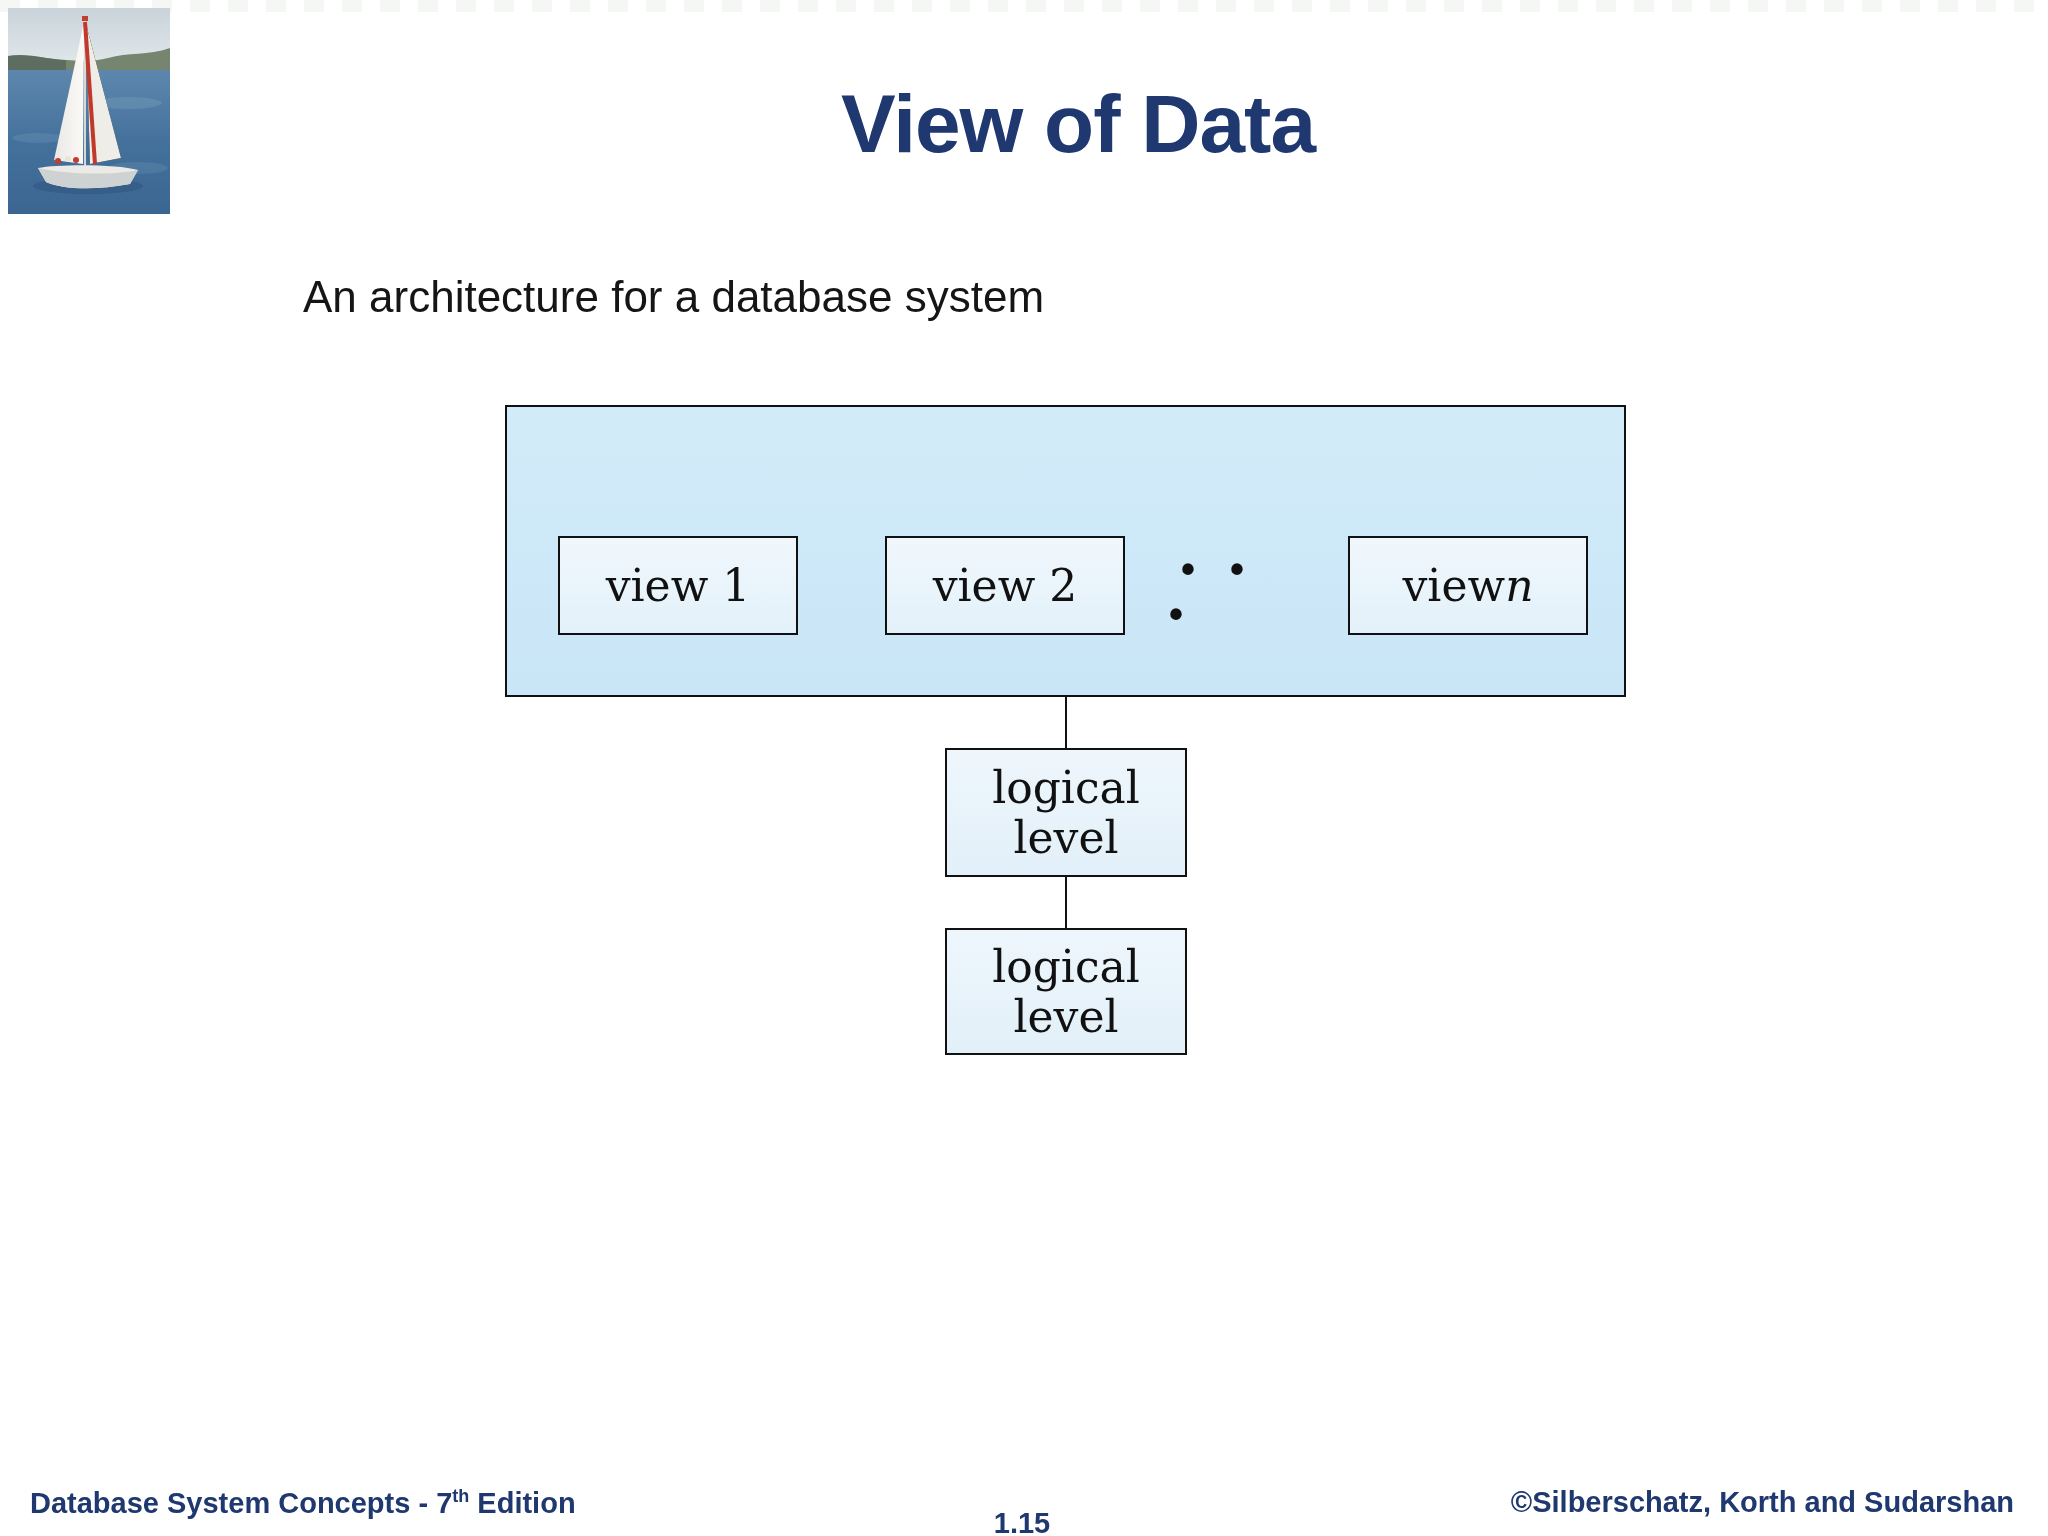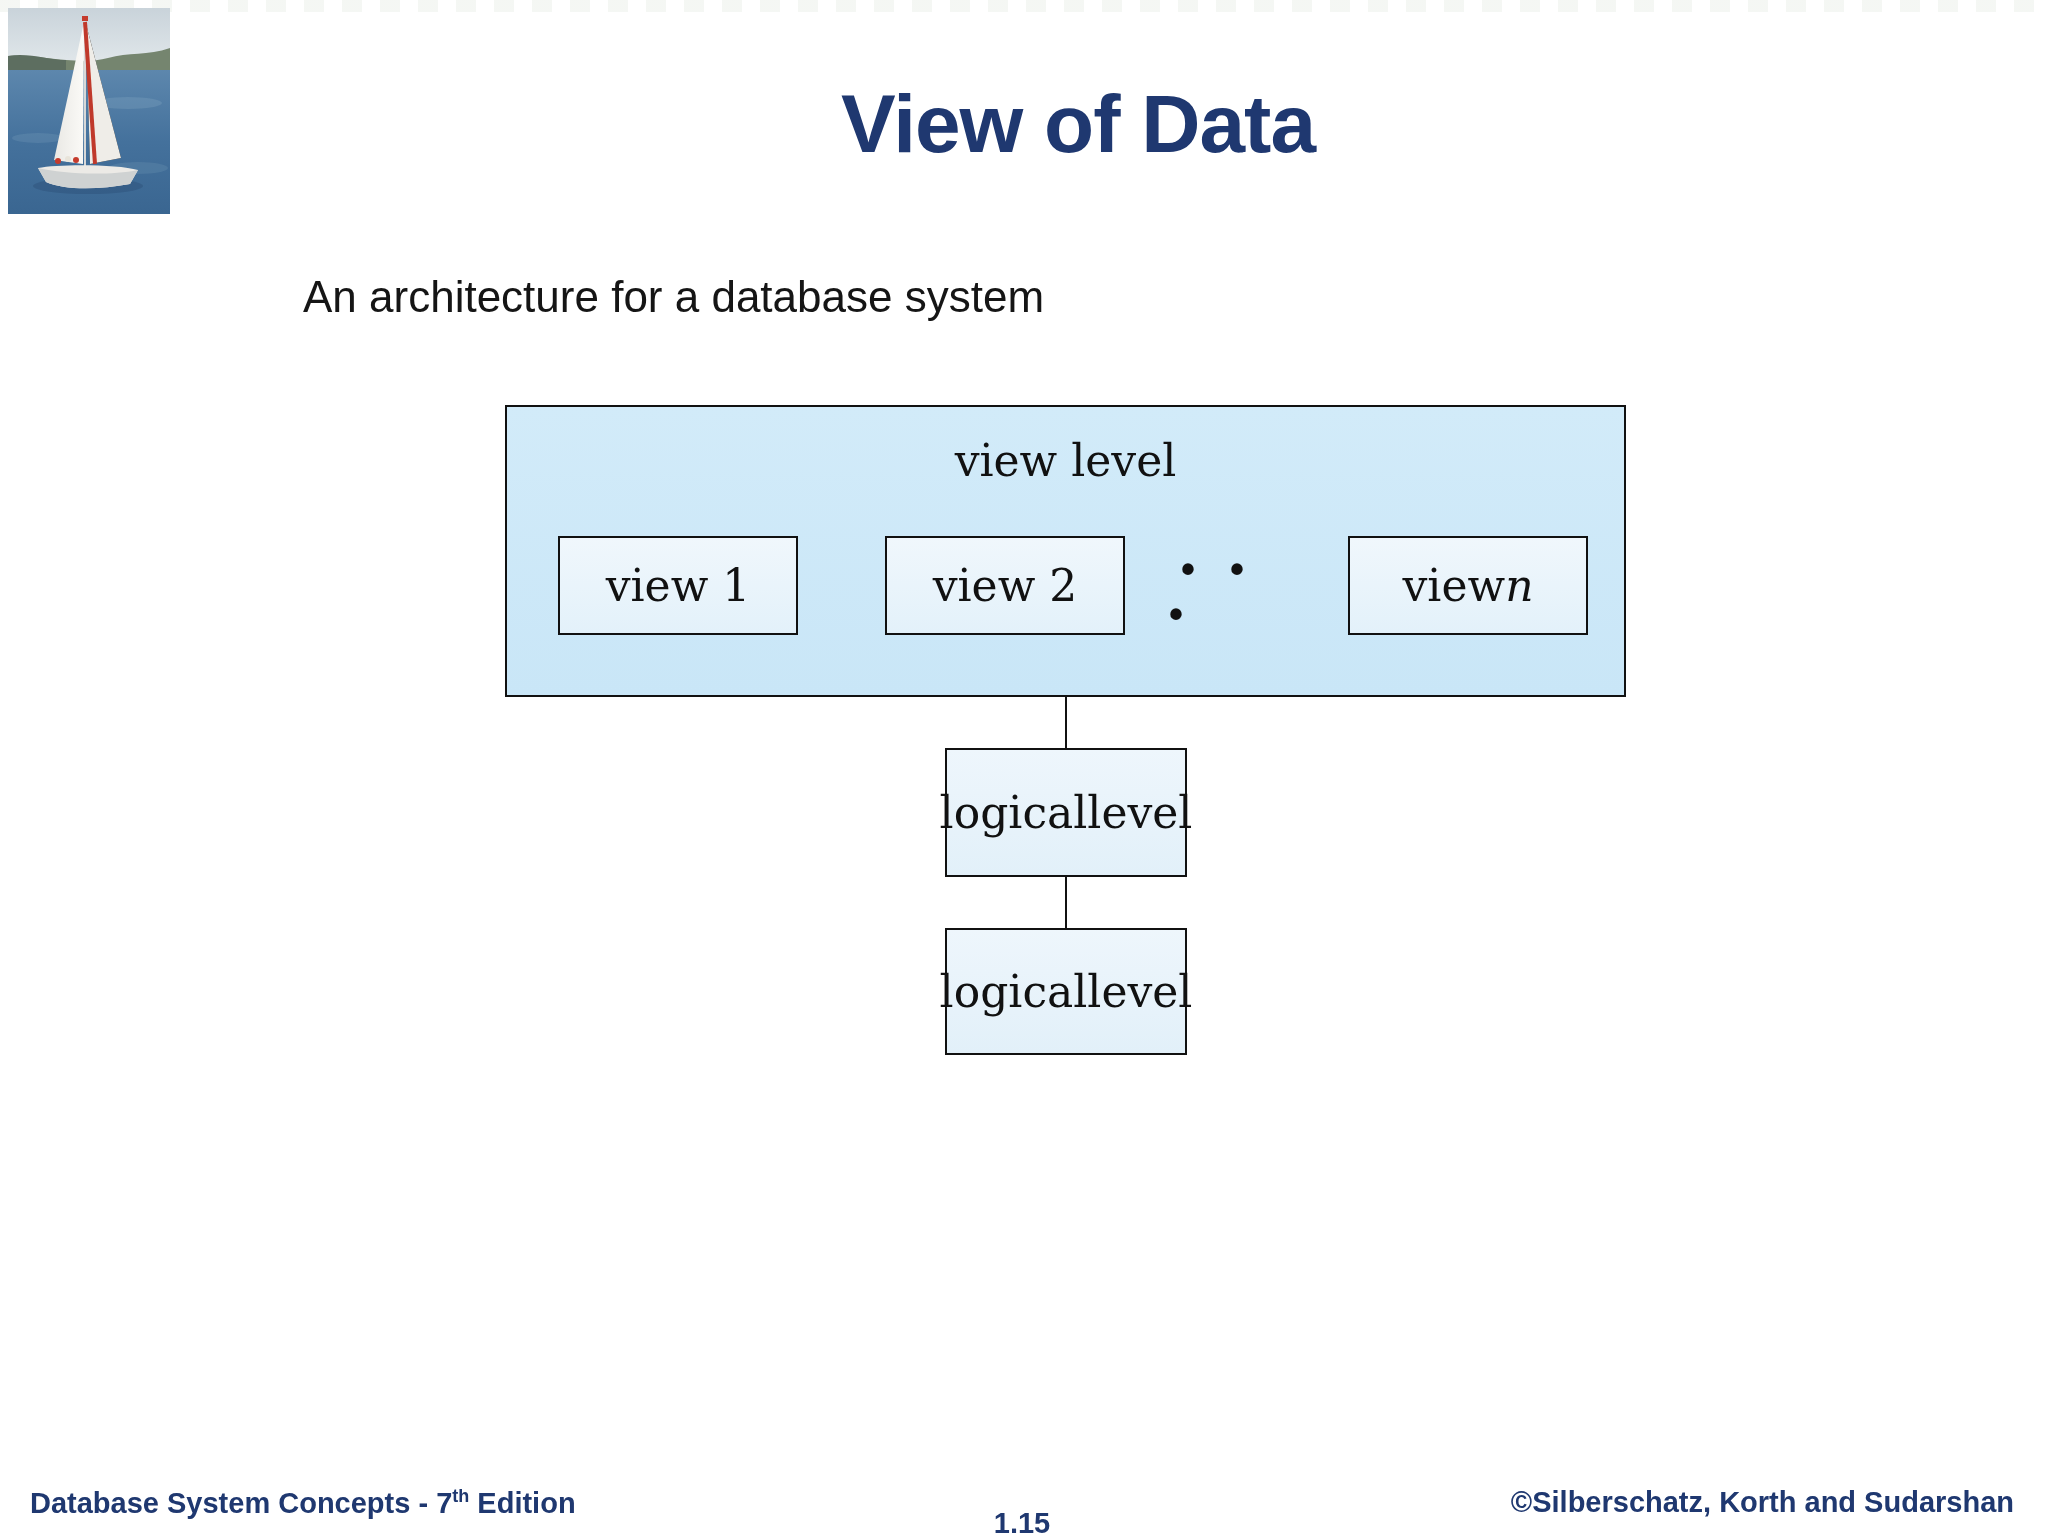--- a/index.html
+++ b/index.html
@@ -59,21 +59,21 @@
   }
   .connector{
     position:absolute;left:560px;width:2px;height:51px;background:#111111;
   }
   .connector-1{top:292px;}
   .connector-2{top:472px;}
   .level-box{
     position:absolute;left:440px;width:242px;
     background:linear-gradient(180deg,#eef6fc,#e2f0f9);
     border:2px solid #111111;box-sizing:border-box;
-    display:flex;flex-direction:row;align-items:center;justify-content:center;
+    display:flex;flex-direction:column;align-items:center;justify-content:center;
     font-size:44px;line-height:1.12;
   }
   .level-logical{top:343px;height:129px;}
   .level-physical{top:523px;height:127px;}
 
   
   .footer{
     position:absolute;left:30px;right:34px;top:1486px;height:44px;
     display:flex;align-items:flex-start;justify-content:space-between;
     color:#1f3870;font-weight:bold;font-size:29px;
@@ -125,21 +125,20 @@
     <rect x="74" y="8" width="6" height="5" fill="#c53b2d"></rect>
   </svg>
 </div>
 
 <div class="title">View of Data</div>
 
 <div class="subtitle">An architecture for a database system</div>
 
 <div class="diagram">
   <div class="outer-box"></div>
-  <div class="view-level-label serif">view level</div>
 
   <div class="vbox vbox-1 serif">
     <span>view 1</span>
       <span class="it"></span>
   </div>
   <div class="vbox vbox-2 serif">
     <span>view 2</span>
       <span class="it"></span>
   </div>
   <div class="dots">• • •</div>

